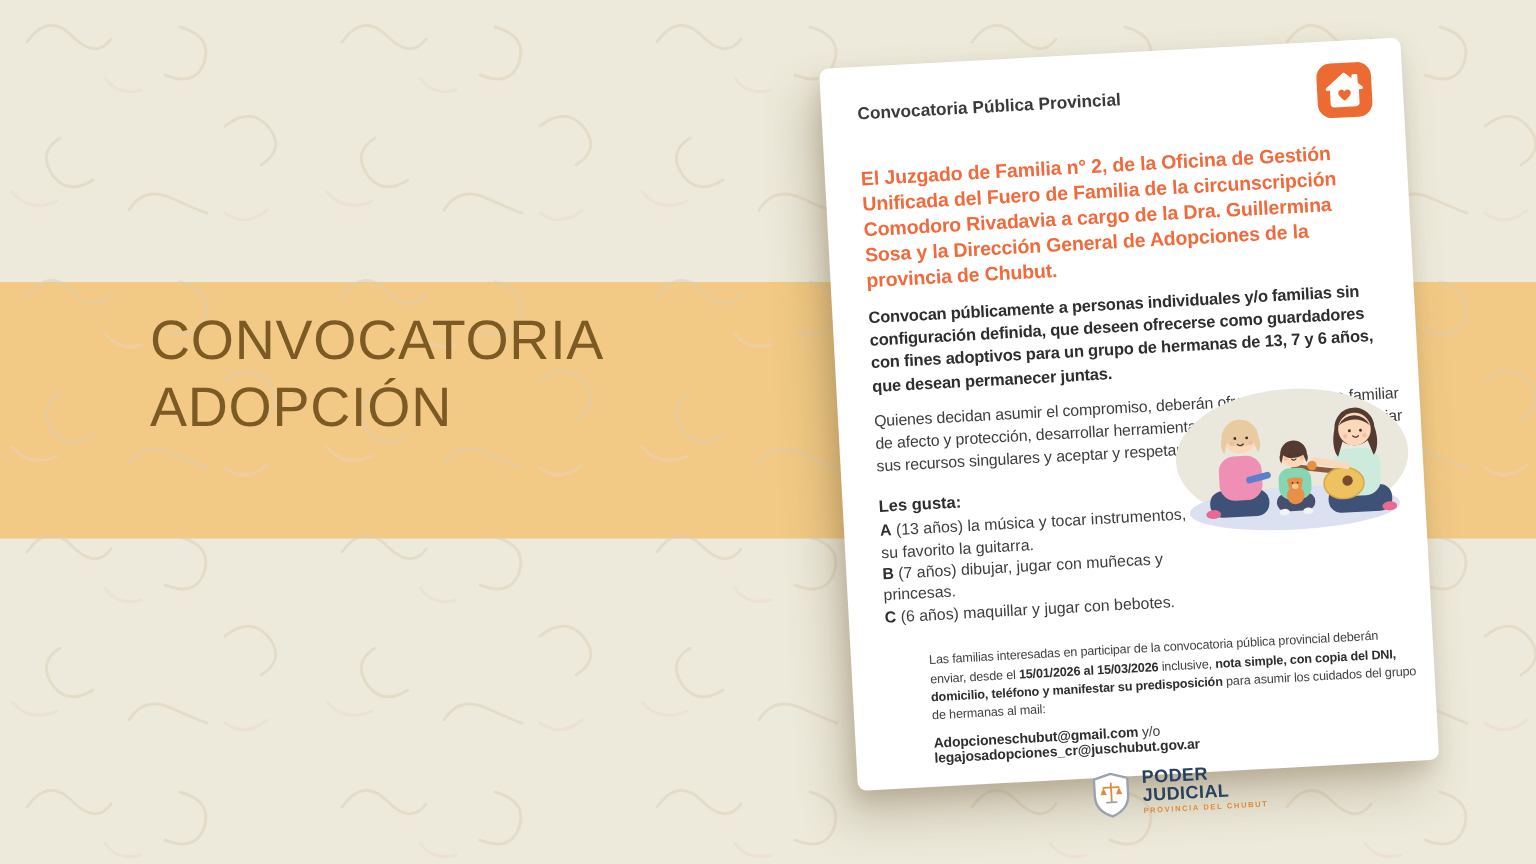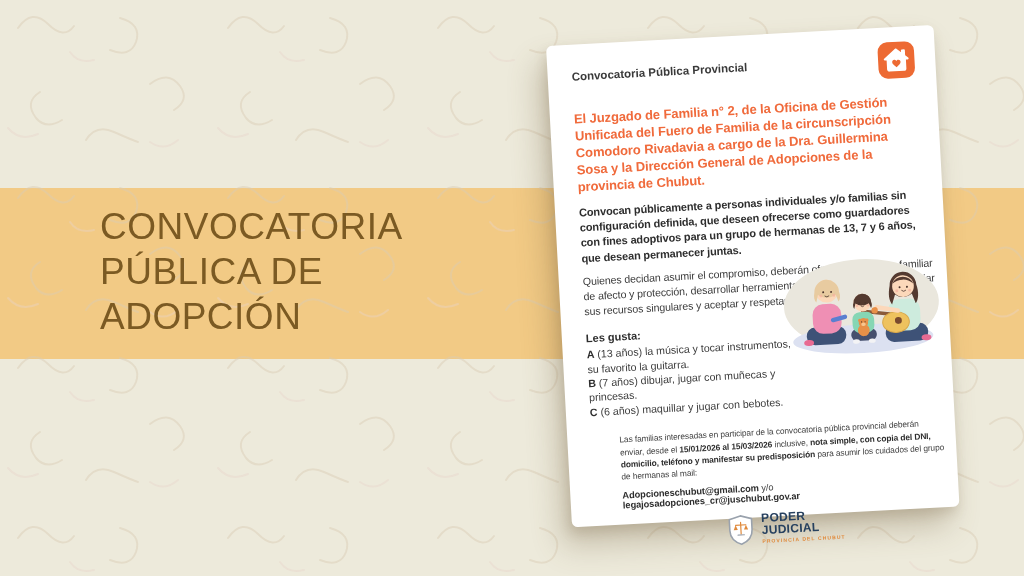--- a/index.html
+++ b/index.html
@@ -60,21 +60,20 @@
           <path d="M178 140 q-14 12 -28 2"></path>
           <path d="M70 52 q8 12 24 8"></path>
         </g>
       </pattern>
     </defs>
     <rect x="0" y="0" width="1024" height="576" fill="url(#squig)"></rect>
   </svg>
 
   <div class="title">
     <div>CONVOCATORIA</div>
-    <div>PÚBLICA DE</div>
     <div>ADOPCIÓN</div>
   </div>
 
   <div class="paper">
 
     <div class="kicker-row">
       <div class="kicker">Convocatoria Pública Provincial</div>
       <svg class="house" viewBox="0 0 48 48" xmlns="http://www.w3.org/2000/svg">
         <rect x="1" y="1" width="46" height="46" rx="12" fill="#ed6a33"></rect>
         <rect x="30.5" y="11" width="5" height="9" rx="1.2" fill="#ffffff"></rect>

